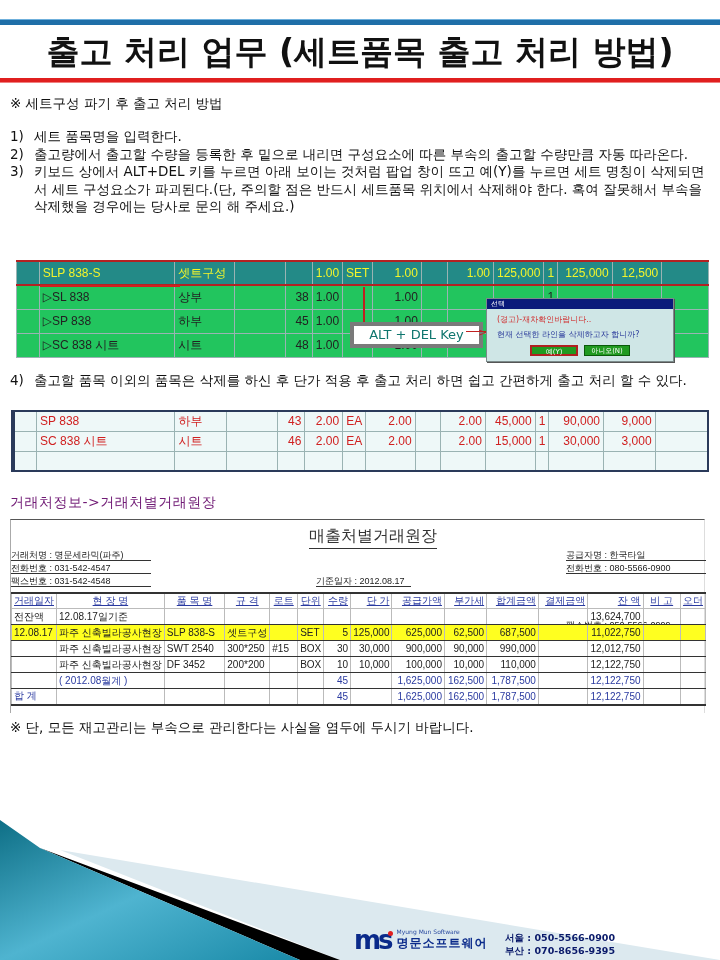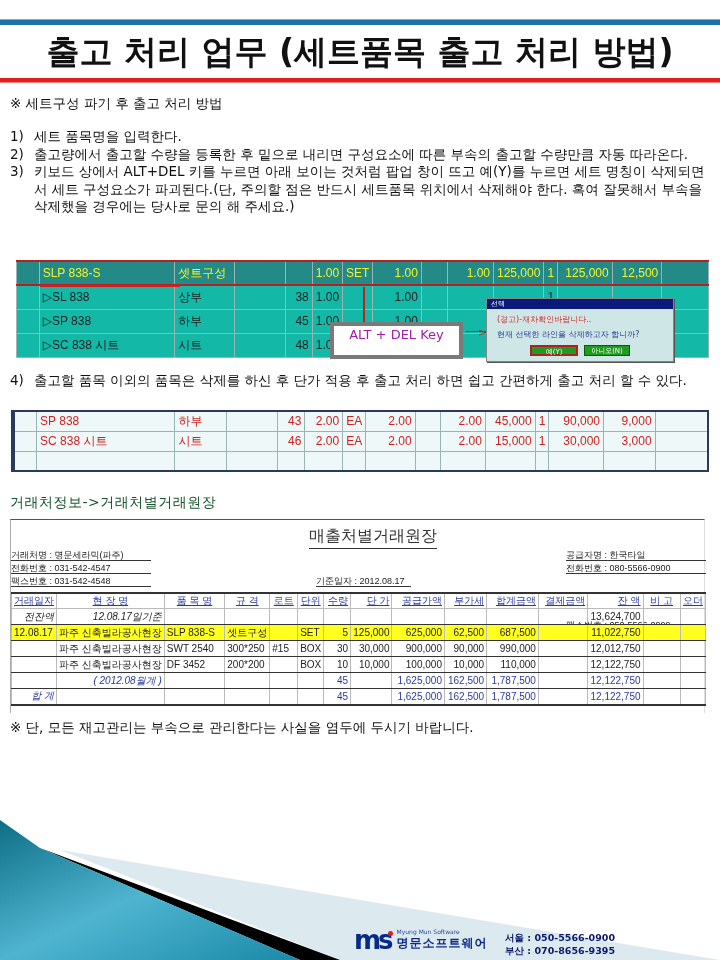--- a/index.html
+++ b/index.html
@@ -10,53 +10,53 @@
   .body-text { position: absolute; left: 10px; font-size: 13.5px; line-height: 17px; color: #111; }
   .list { position: absolute; left: 10px; top: 128px; width: 700px; font-size: 13.5px; line-height: 17.5px; }
   .list .item { display: flex; }
   .list .num { width: 24px; flex: none; }
   .list .txt { flex: 1; }
 
   
   .grid1 { position: absolute; left: 16px; top: 260px; width: 693px; border-collapse: collapse; font-family: "Liberation Sans Narrow","Liberation Sans", sans-serif; font-size: 12px; }
   .grid1 td { height: 24px; border: 1px solid #9ab3b3; padding: 0 3px; white-space: nowrap; }
   .grid1 tr.sel td { background: #238a87; color: #f4f52a; border-top: 2px solid #b22222; border-bottom: 2px solid #b22222; }
-  .grid1 tr.norm td { background: #14b8a6; color: #222; }
+  .grid1 tr.norm td { background: #22c55e; color: #222; }
   .r { text-align: right; }
   .sel-outline { position: absolute; left: 40px; top: 285px; width: 140px; height: 2px; background: #d02020; }
   .connector { position: absolute; left: 363px; top: 287px; width: 2px; height: 35px; background: #c02020; }
-  .keybox { position: absolute; left: 330px; top: 322px; width: 133px; height: 37px; border: 4px solid #7a7a7a; background: #fff; font-size: 13px; line-height: 18px; text-align: center; color: #a21caf; }
+  .keybox { position: absolute; left: 350px; top: 322px; width: 133px; height: 26px; border: 4px solid #7a7a7a; background: #fff; font-size: 13px; line-height: 18px; text-align: center; color: #0f766e; }
   .arrow { position: absolute; left: 466px; top: 331px; width: 22px; height: 1px; background: #c02020; }
   .arrowhead { position: absolute; left: 478px; top: 326px; color: #c02020; font-size: 11px; }
   .dialog { position: absolute; left: 486px; top: 298px; width: 188px; height: 64px; background: #cfe6e6; border: 1px solid #7c8a8a; box-shadow: 1px 1px 0 #555; }
   .dialog .dtitle { height: 10px; background: #0a1a7a; color: #fff; font-size: 7px; line-height: 10px; padding-left: 4px; }
   .dialog .warn { font-size: 8px; color: #d03030; padding: 5px 0 0 10px; }
   .dialog .msg { font-size: 8px; color: #2a3a9a; padding: 4px 0 0 10px; }
   .dialog .btns { display: flex; justify-content: center; gap: 6px; margin-top: 5px; }
   .dialog .btn { height: 11px; padding: 0 6px; font-size: 7px; line-height: 10px; color: #fff; background: #209a20; border: 1px solid #0a5a0a; }
   .dialog .btn.yes { border: 2px solid #b02020; width: 48px; text-align: center; }
 
   .para4 { position: absolute; left: 10px; top: 372px; width: 700px; font-size: 13.5px; line-height: 17.5px; }
 
   
   .grid2 { position: absolute; left: 11px; top: 410px; width: 698px; border-collapse: collapse; font-family: "Liberation Sans Narrow","Liberation Sans", sans-serif; font-size: 12px; border: 2px solid #2a3a5a; border-left: 4px solid #2a3a5a; }
   .grid2 td { height: 20px; border: 1px solid #9ab3b3; padding: 0 3px; background: #eef8f8; color: #d02020; white-space: nowrap; }
 
-  .section2 { position: absolute; left: 10px; top: 494px; font-size: 14px; color: #14532d; letter-spacing: 0.5px; }
+  .section2 { position: absolute; left: 10px; top: 494px; font-size: 14px; color: #701a75; letter-spacing: 0.5px; }
 
   
   .ledger { position: absolute; left: 10px; top: 519px; width: 695px; height: 194px; border-top: 1px solid #555; border-left: 1px solid #aaa; border-right: 1px solid #ddd; font-family: "Liberation Sans Narrow","Liberation Sans", sans-serif; }
   .ledger .ltitle { position: absolute; left: 298px; top: 6px; font-size: 16px; color: #333; border-bottom: 1px solid #333; padding-bottom: 1px; }
   .ledger .info { position: absolute; font-size: 9px; color: #222; border-bottom: 1px solid #333; height: 11px; line-height: 11px; }
   .ltable { position: absolute; left: 0; top: 72px; width: 695px; border-collapse: collapse; font-size: 10px; border-bottom: 2px solid #333; border-top: 2px solid #333; }
   .ltable th { font-weight: normal; color: #2a3aa0; height: 14px; border: 1px solid #bbb; text-decoration: underline; padding: 0 2px; white-space: nowrap; }
   .ltable td { height: 16px; border: 1px solid #bbb; border-bottom: 1px solid #333; padding: 0 2px; color: #222; white-space: nowrap; }
   .ltable tr.hl td { background: #ffff20; }
   .ltable .blue { color: #2a3aa0; }
-  .ltable .c { text-align: right; font-style: italic; }
+  .ltable .c { text-align: left; }
 
   .note { position: absolute; left: 10px; top: 719px; font-size: 13.5px; color: #111; }
 
   
   .deco { position: absolute; left: 0; top: 780px; width: 720px; height: 180px; }
   .logo { position: absolute; left: 354px; top: 928px; display: flex; align-items: flex-start; }
   .logo .mark { font-family: "DejaVu Sans", sans-serif; font-weight: bold; font-size: 26px; color: #0a2a8a; letter-spacing: -3px; line-height: 24px; }
   .logo .dot { width: 5px; height: 5px; background: #e02020; border-radius: 50%; position: absolute; left: 34px; top: 3px; }
   .logo .names { margin-left: 6px; }
   .logo .en { font-size: 6px; color: #2a4aa0; }

